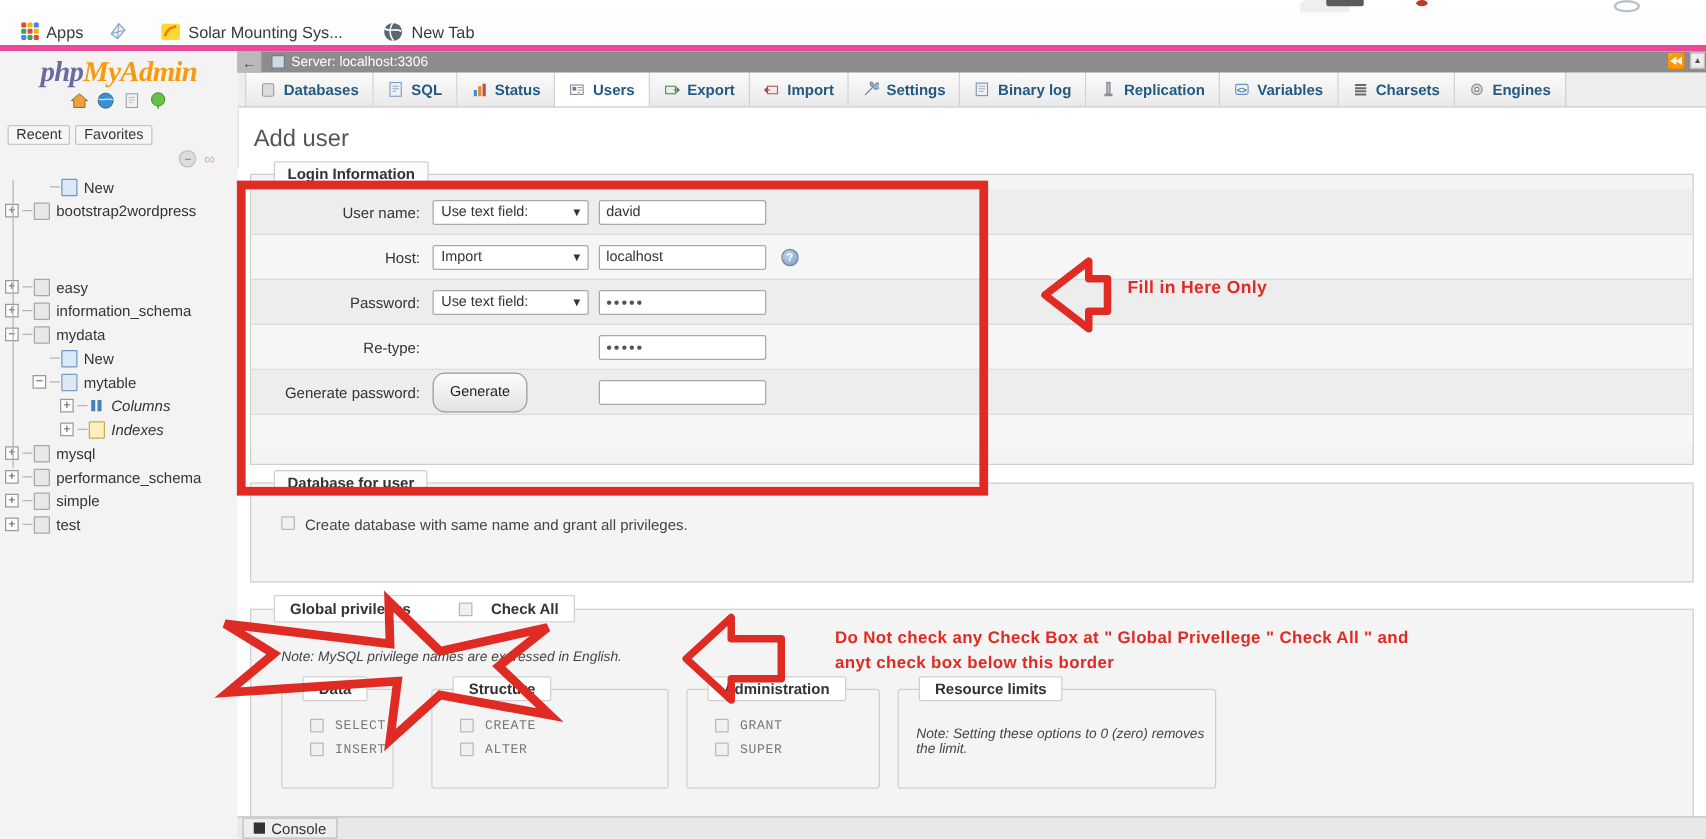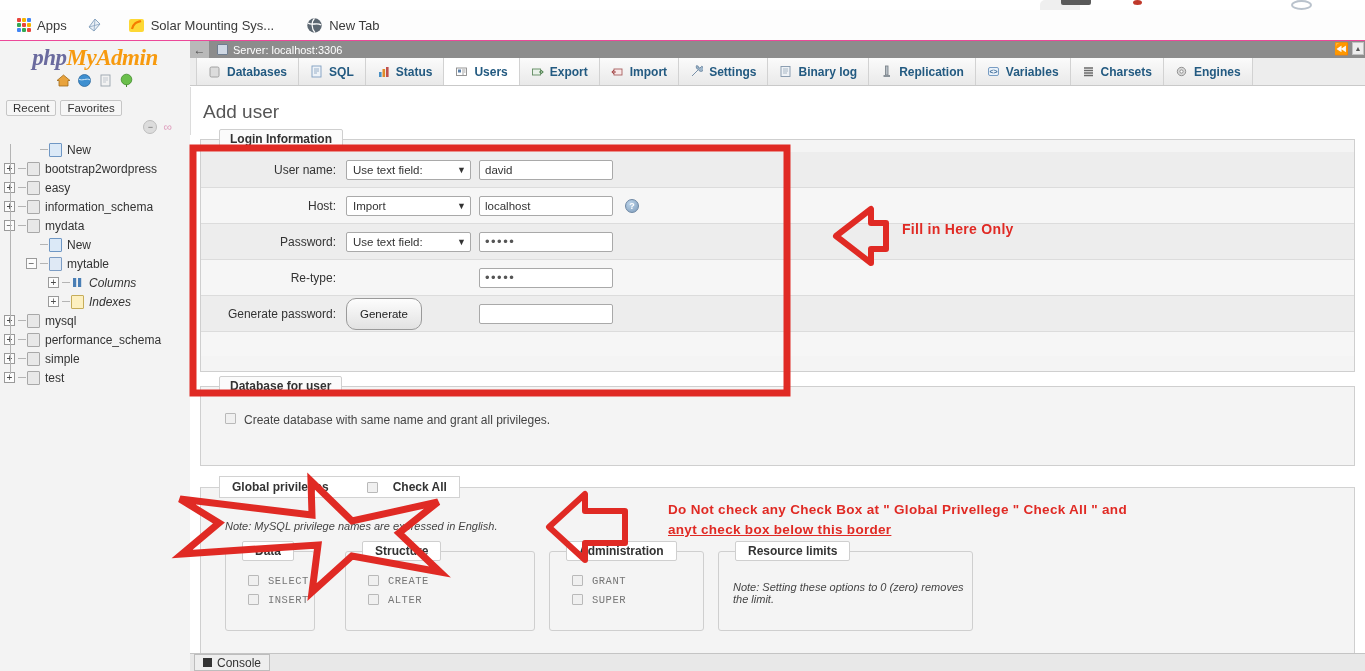--- a/index.html
+++ b/index.html
@@ -7,21 +7,21 @@
   body {
     width:1365px; height:671px;
     font-family:"Liberation Sans", sans-serif;
     font-size:12px; color:#333;
     background:#fff; overflow:hidden; position:relative;
   }
 
   
   #browser-chrome{
     position:absolute; left:0; top:0; width:1365px; height:41px;
-    background:#fdfdfd; border-bottom:1px solid #ec4899;
+    background:#fdfdfd; border-bottom:5px solid #ec4899;
   }
   #tabstrip-remnant{
     position:absolute; left:0; top:0; width:1365px; height:10px;
     background:#fff;
   }
   #tabstrip-remnant .ghost-tab{
     position:absolute; top:0; height:10px; background:#efefef;
     border-radius:5px 5px 0 0;
   }
   #bookmarks-bar{
@@ -399,21 +399,21 @@
           <span class="connector"></span>
           <span class="dbicon newdb"></span>
           <span class="tlabel">New</span>
         </div>
         <div class="tnode" style="padding-left: 0px;">
           <span class="pm">+</span>
           <span class="connector"></span>
           <span class="dbicon"></span>
           <span class="tlabel">bootstrap2wordpress</span>
         </div>
-        <div class="tnode" style="padding-left: 0px;">
+        <div class="tnode" style="padding-left: 0px; margin-top: 42px;">
           <span class="pm">+</span>
           <span class="connector"></span>
           <span class="dbicon"></span>
           <span class="tlabel">easy</span>
         </div>
         <div class="tnode" style="padding-left: 0px;">
           <span class="pm">+</span>
           <span class="connector"></span>
           <span class="dbicon"></span>
           <span class="tlabel">information_schema</span>
@@ -726,13 +726,13 @@
 
   <path d="M836 236 L871 209 L871 223 L886 223 L886 249 L871 249 L871 263 Z" fill="none" stroke="#e02a24" stroke-width="6" stroke-linejoin="round"></path>
 
   <path d="M311 481 L352 521 L438 502 L399 533 L440 572 L352 556 L312 592 L318 545 L182 554 L219 523 L180 499 L312 515 Z" fill="none" stroke="#e02a24" stroke-width="7" stroke-linejoin="miter"></path>
 
   <path d="M549 527 L585 494 L585 511 L625 511 L625 543 L585 543 L585 560 Z" fill="none" stroke="#e02a24" stroke-width="6" stroke-linejoin="round"></path>
 </svg>
 
 <div class="anno-text" style="left:902px; top:221px; font-size:14px;">Fill in Here Only</div>
 <div class="anno-text" style="left:668px; top:502px;">Do Not check any Check Box  at  " Global Privellege " Check All " and</div>
-<div class="anno-text" style="left:668px; top:522px;text-decoration:underline;">anyt check box  below this border</div>
+<div class="anno-text" style="left:668px; top:522px;">anyt check box  below this border</div>
 
 </body></html>

